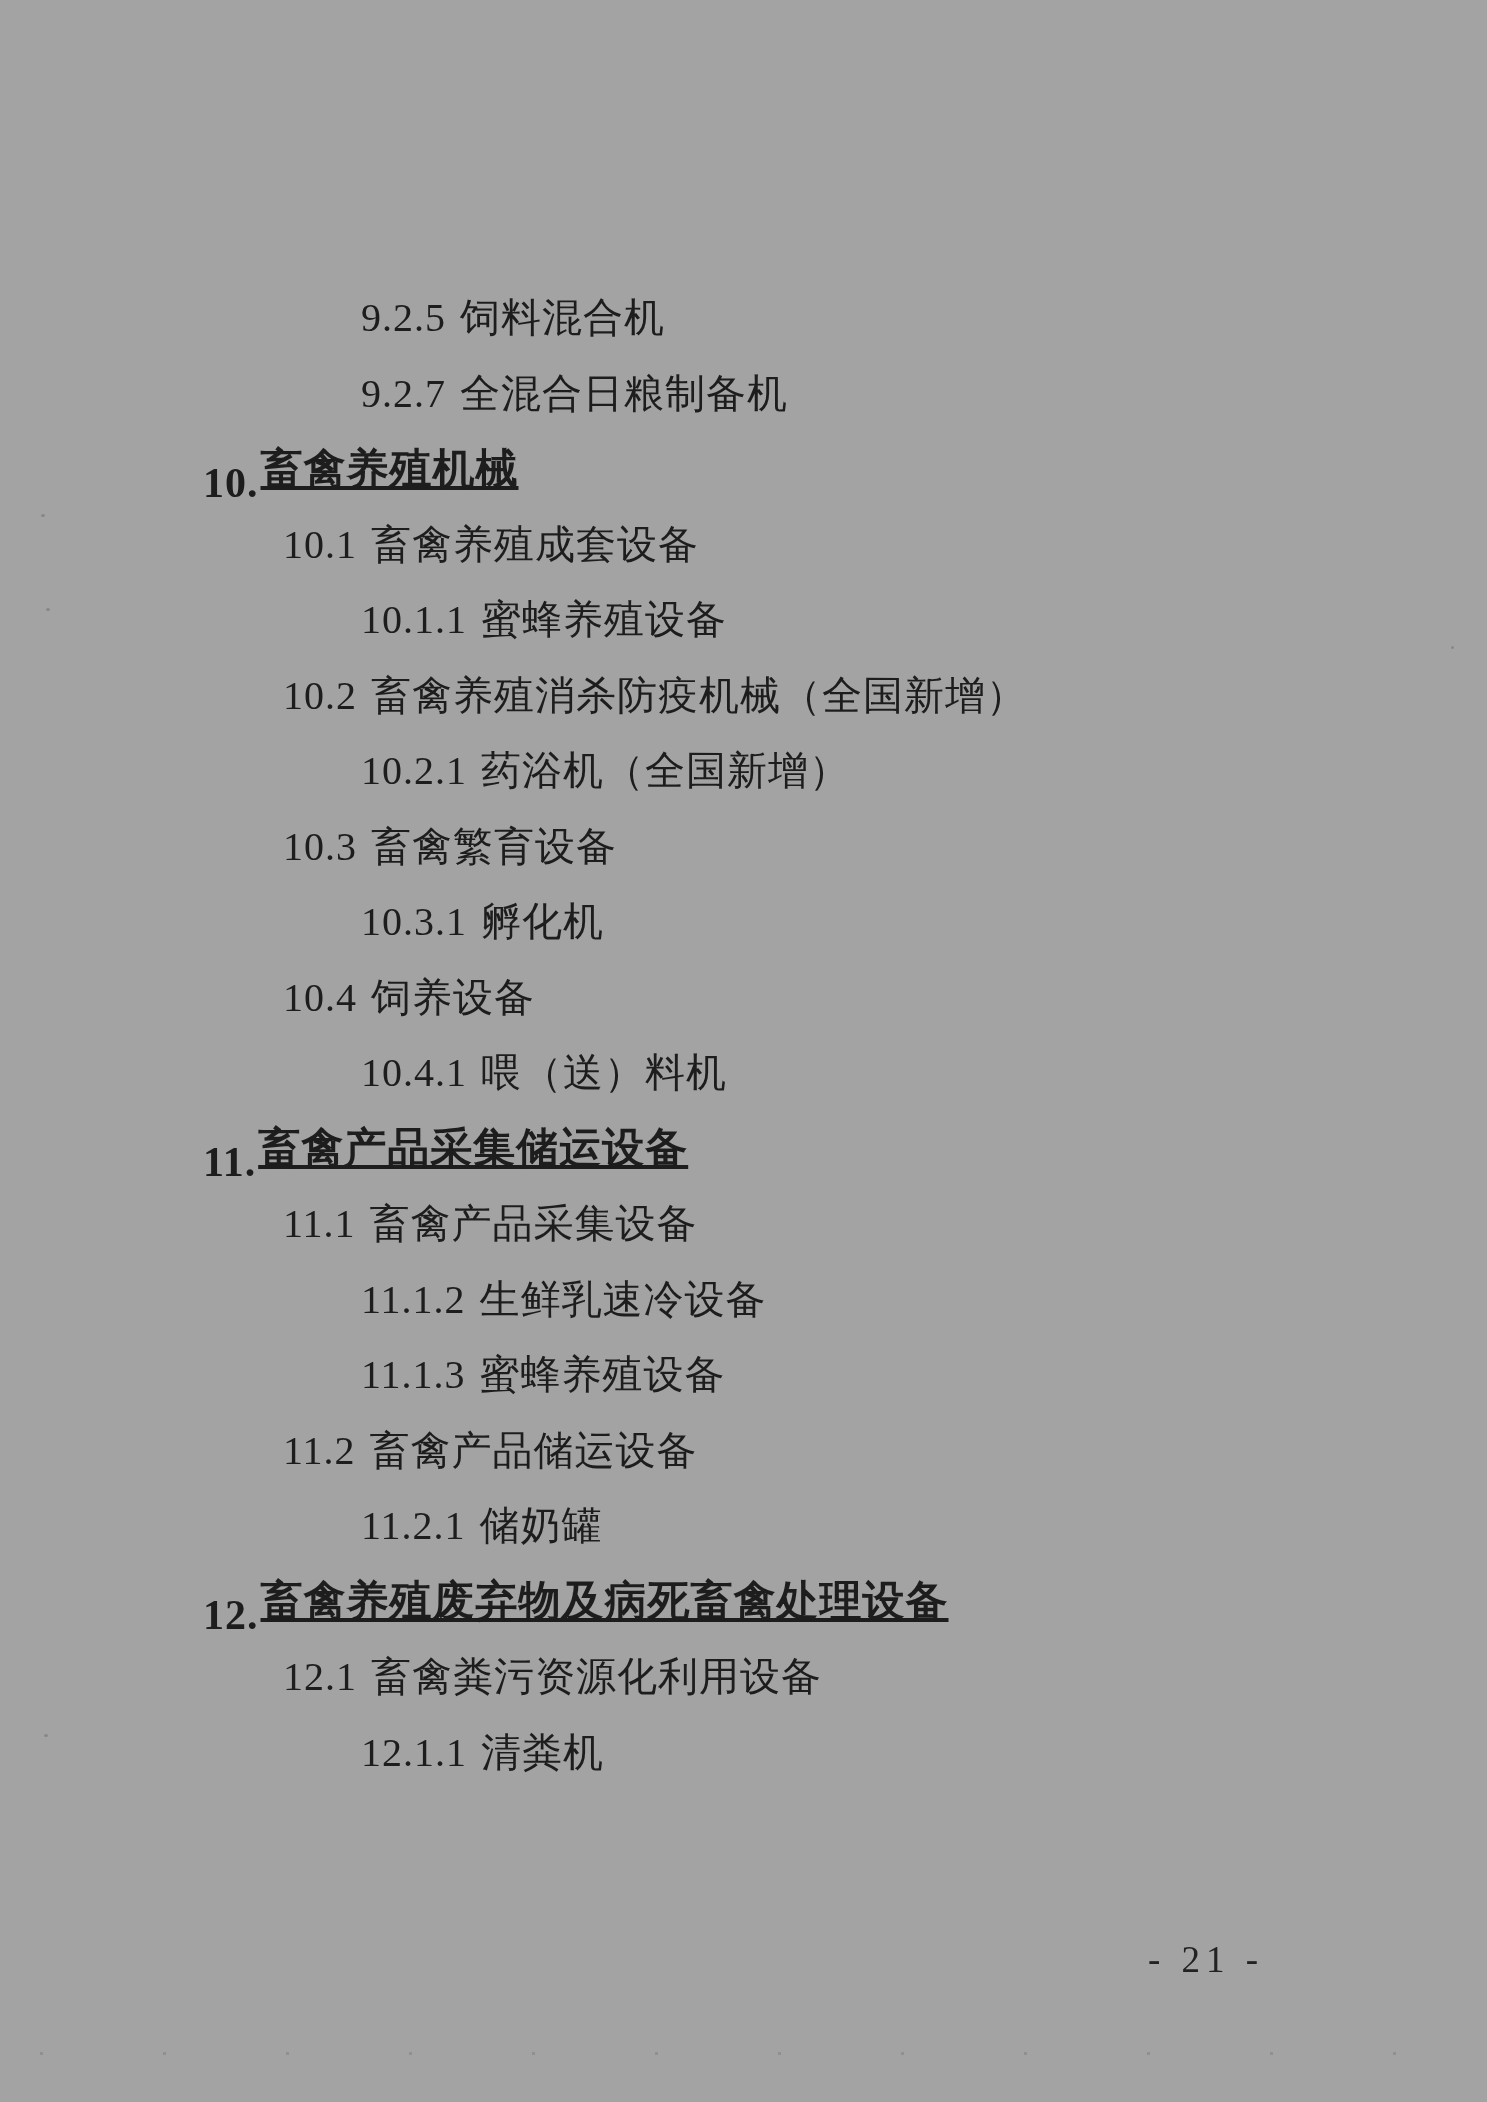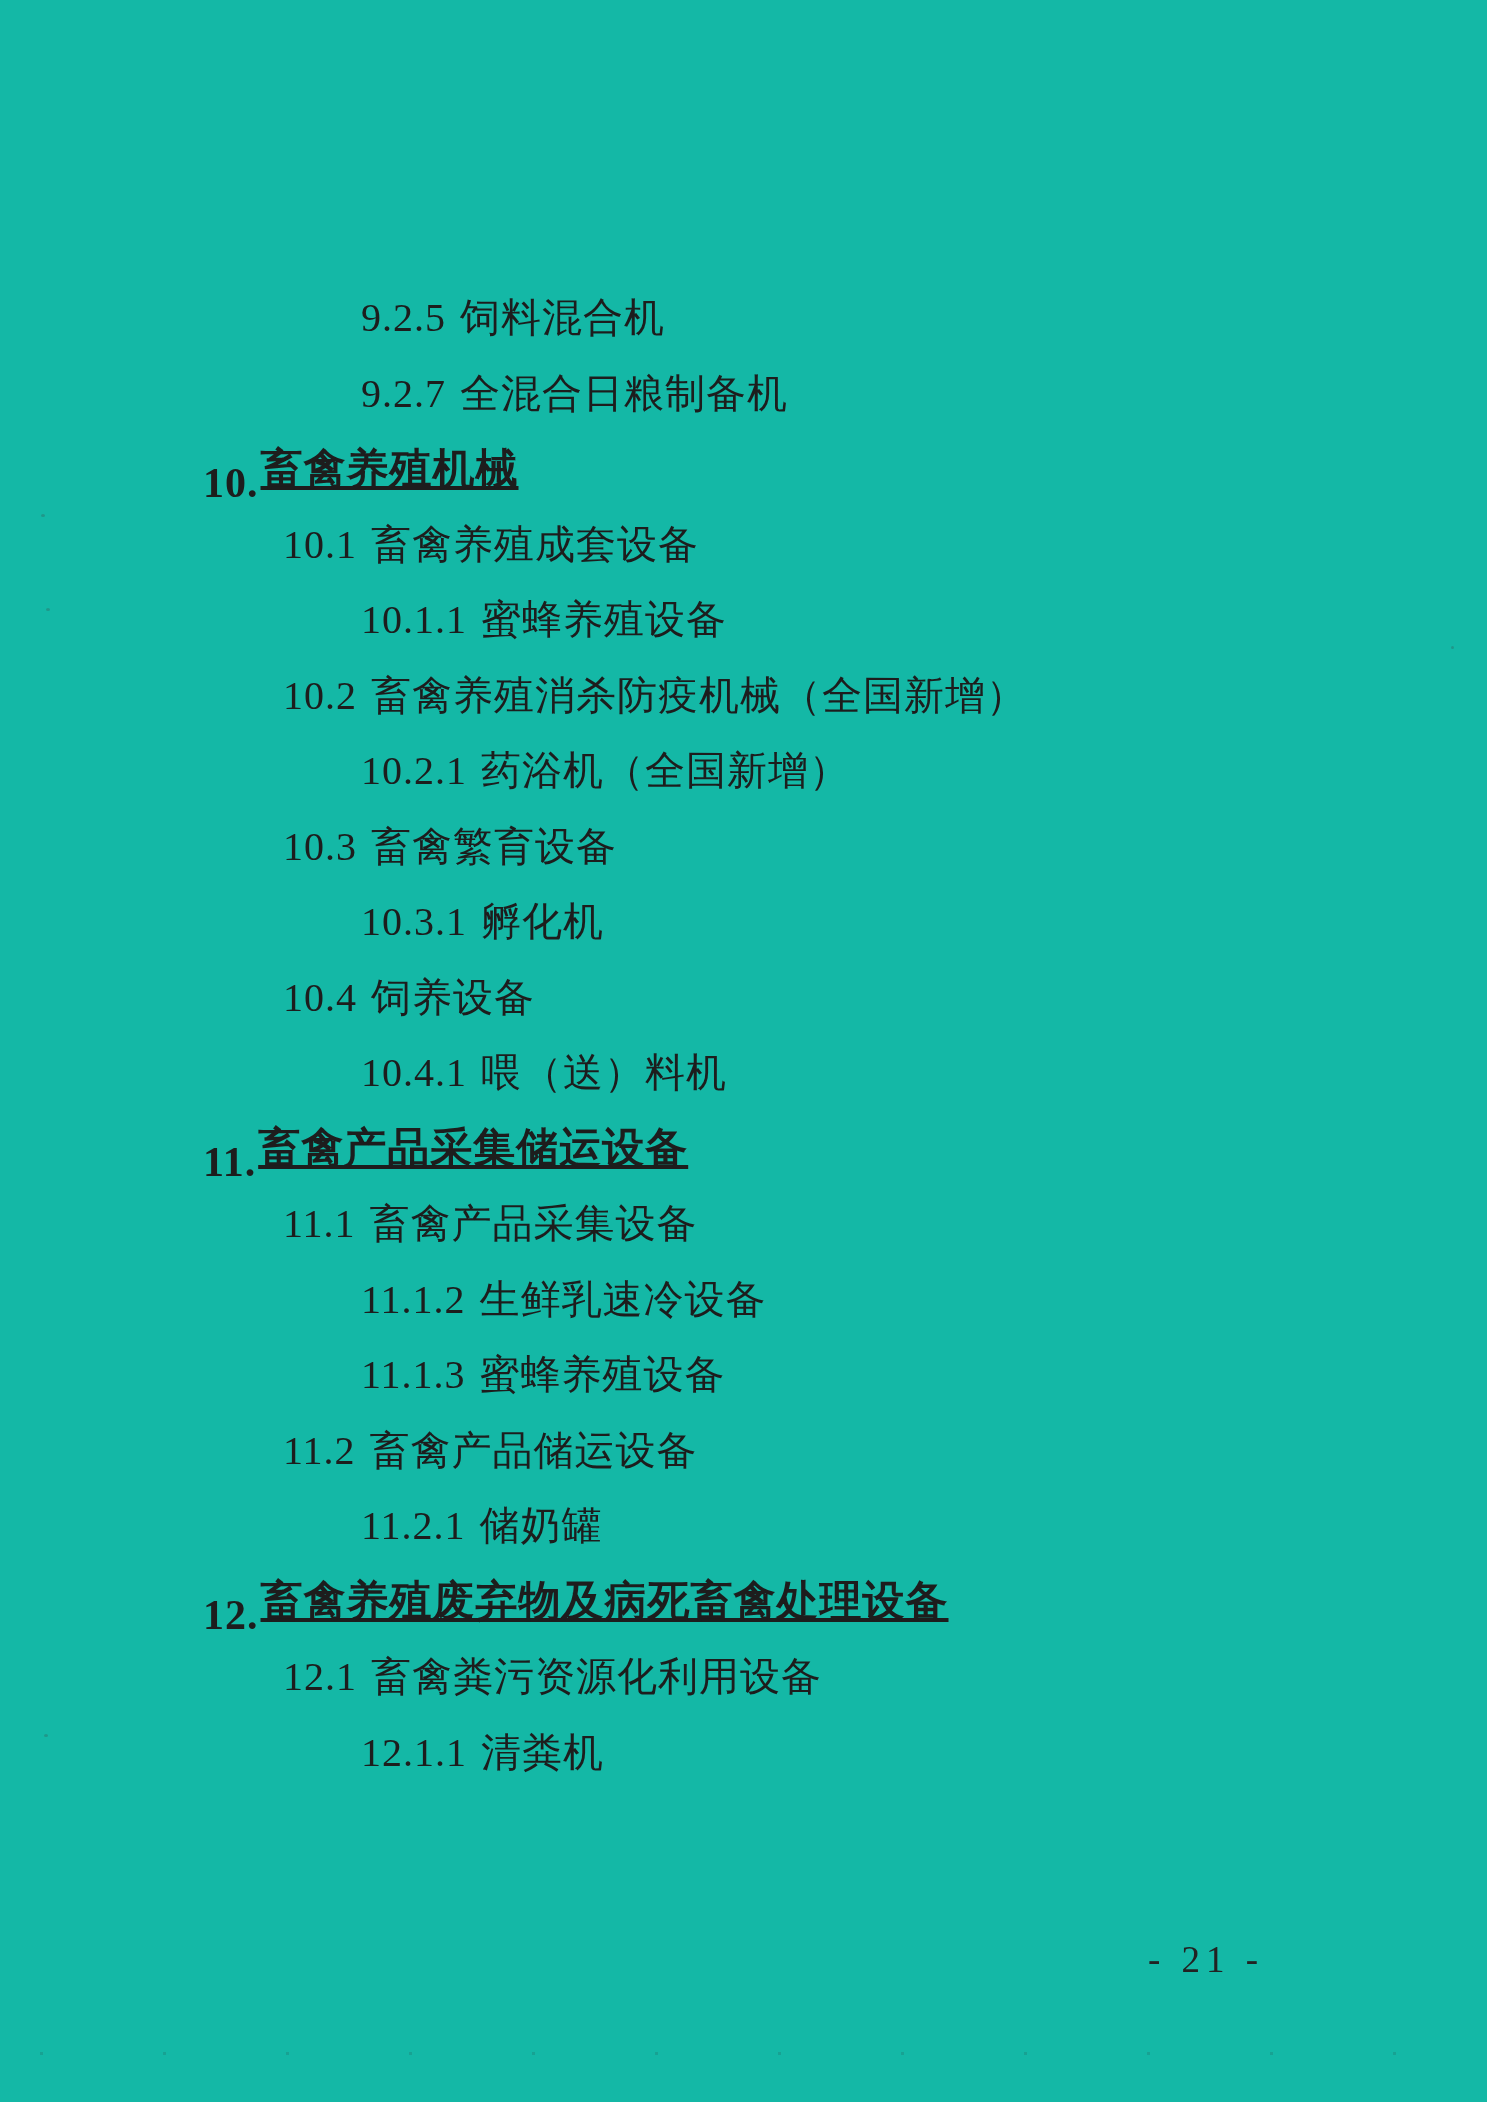--- a/index.html
+++ b/index.html
@@ -5,21 +5,21 @@
   html, body { margin: 0; padding: 0; }
   body {
     background: #e8e8e8;
     font-family: "Liberation Serif", serif;
   }
   .page {
     position: relative;
     width: 1487px;
     height: 2102px;
     margin: 0 auto;
-    background: #14b8a6;
+    background: #a3a3a3;
     overflow: hidden;
     color: #1d1d1d;
   }
   .toc-list {
     list-style: none;
     margin: 0;
     padding: 280px 0 0 0;
   }
   .row {
     display: flex;

